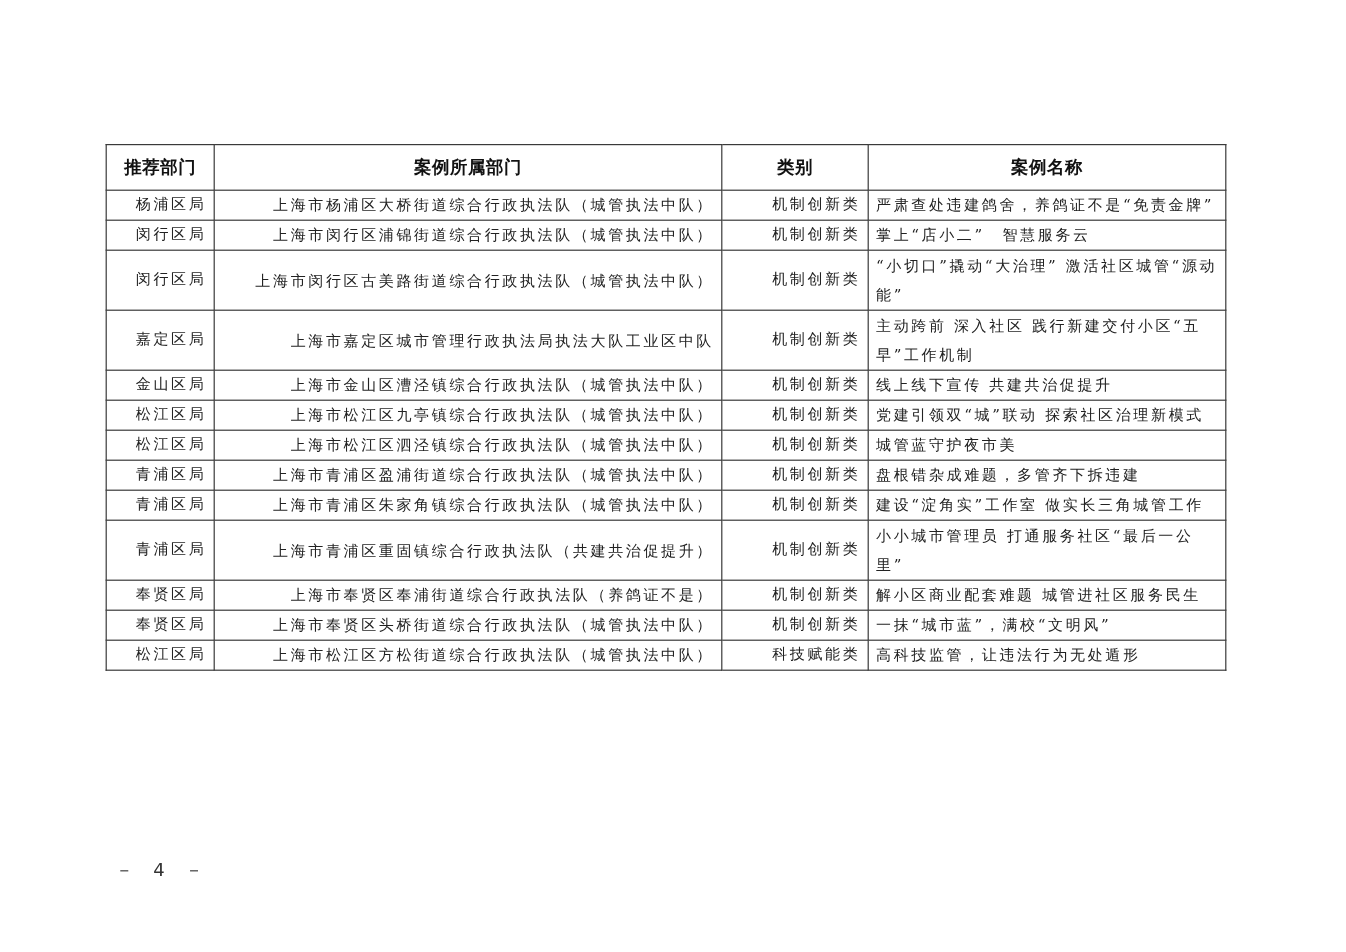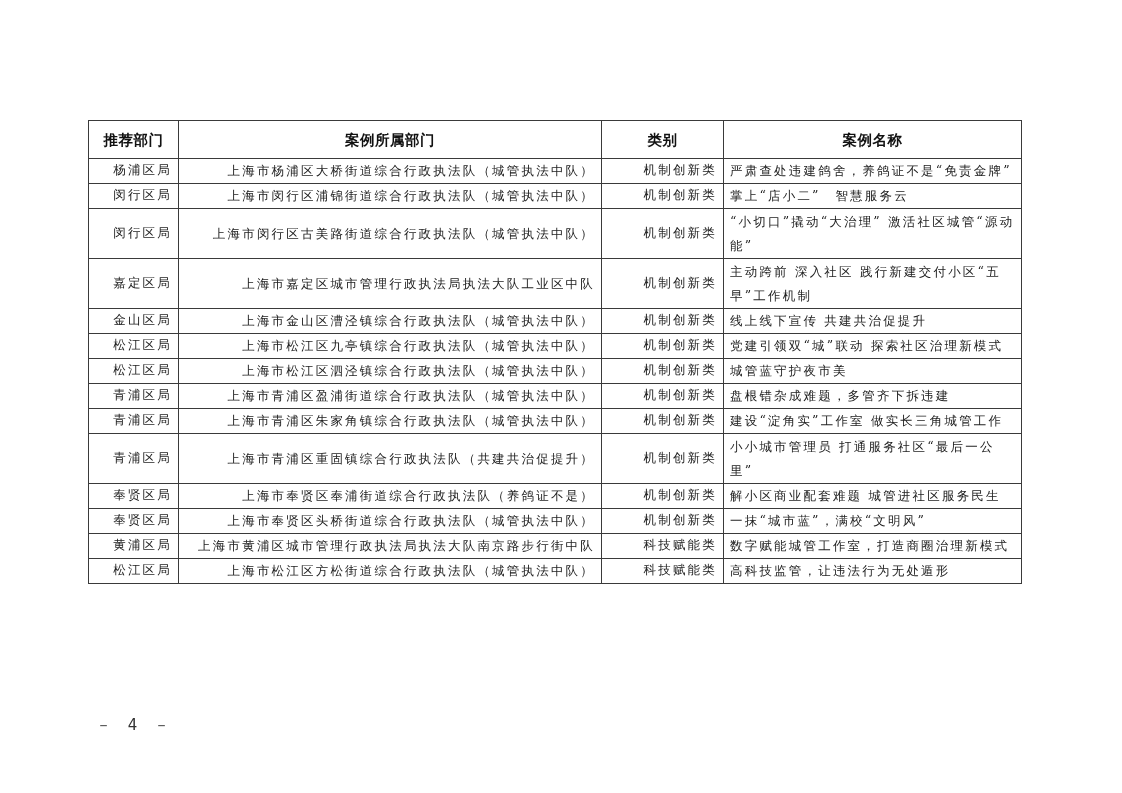--- a/index.html
+++ b/index.html
@@ -107,26 +107,20 @@
         <td class="c-cat">机制创新类</td>
         <td class="c-name">解小区商业配套难题 城管进社区服务民生</td>
       </tr>
       <tr>
         <td class="c-rec">奉贤区局</td>
         <td class="c-dept">上海市奉贤区头桥街道综合行政执法队（城管执法中队）</td>
         <td class="c-cat">机制创新类</td>
         <td class="c-name">一抹“城市蓝”，满校“文明风”</td>
       </tr>
       <tr>
-        <td class="c-rec">黄浦区局</td>
-        <td class="c-dept">上海市黄浦区城市管理行政执法局执法大队南京路步行街中队</td>
-        <td class="c-cat">科技赋能类</td>
-        <td class="c-name">数字赋能城管工作室，打造商圈治理新模式</td>
-      </tr>
-      <tr>
         <td class="c-rec">松江区局</td>
         <td class="c-dept">上海市松江区方松街道综合行政执法队（城管执法中队）</td>
         <td class="c-cat">科技赋能类</td>
         <td class="c-name">高科技监管，让违法行为无处遁形</td>
       </tr>
     </tbody>
   </table>
 
   <div class="page-num">－ 4 －</div>
 </div>

